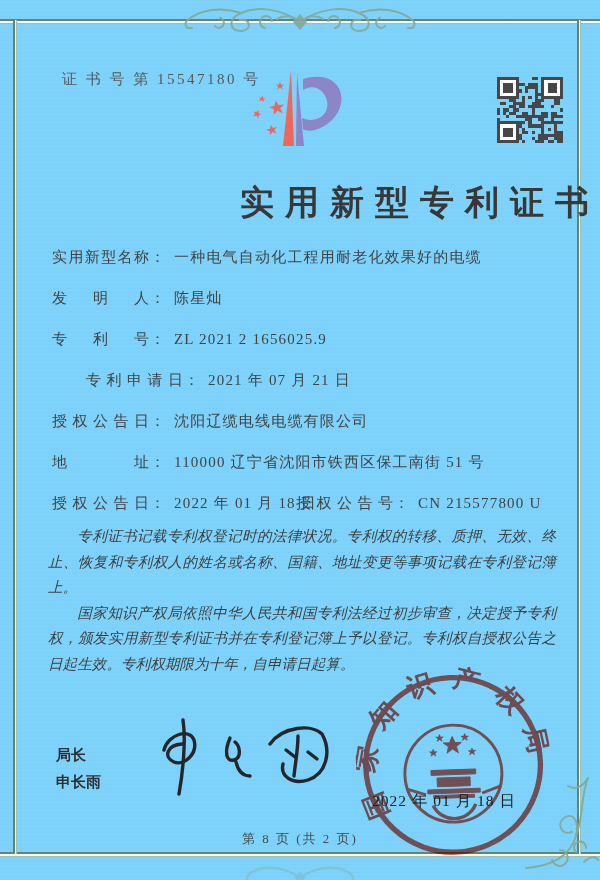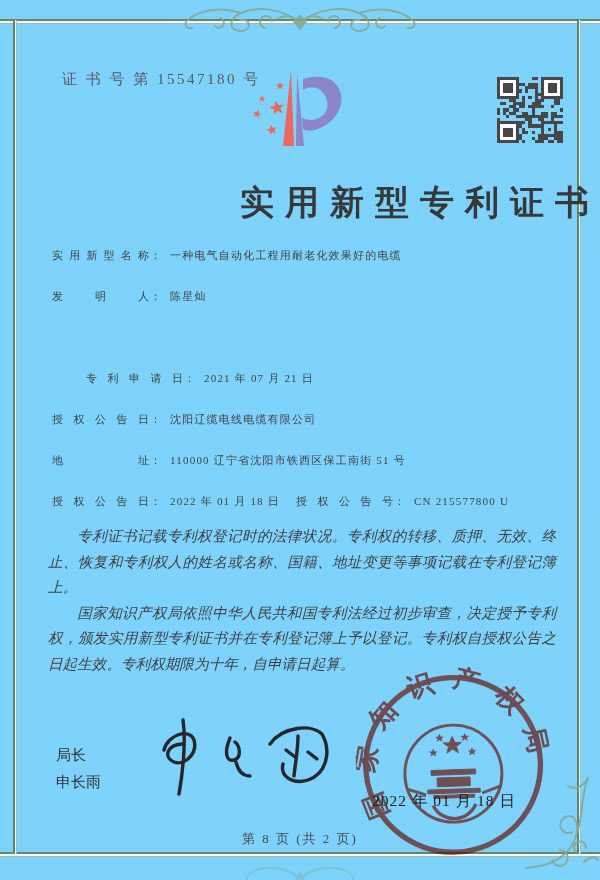--- a/index.html
+++ b/index.html
@@ -15,31 +15,31 @@
   .line-left{left:13px;}
   .line-right{left:577px;}
   .orn-top{position:absolute;left:50%;top:2px;transform:translateX(-50%);}
   .orn-corner{position:absolute;left:524px;top:772px;}
   .orn-ghost{position:absolute;left:50%;top:862px;transform:translateX(-50%);opacity:.35;filter:blur(.6px);}
   .certno{position:absolute;left:62px;top:70px;font-size:15px;letter-spacing:2.5px;color:#585858;white-space:nowrap;}
   .logo{position:absolute;left:246px;top:66px;}
   .qr{position:absolute;left:495px;top:75px;width:70px;height:70px;}
   .title{position:absolute;left:0;width:100%;top:180px;text-align:right;font-size:34px;letter-spacing:11px;text-indent:11px;
          color:#383838;font-weight:700;white-space:nowrap;}
-  .row{position:absolute;font-size:11px;white-space:nowrap;color:#434343;}
+  .row{position:absolute;font-size:15px;white-space:nowrap;color:#434343;}
   .row .lbl{display:inline-block;width:97px;text-align:justify;text-align-last:justify;vertical-align:bottom;}
   .row .col{margin-left:1px;}
   .row .val{margin-left:9px;letter-spacing:1.2px;}
   .r0{left:52px;top:248px;} .r1{left:52px;top:289px;} .r2{left:52px;top:330px;}
   .r3{left:52px;top:371px;margin-left:34px;} .r4{left:52px;top:412px;} .r5{left:52px;top:453px;}
   .r6a{left:52px;top:494px;} .r6b{left:296px;top:494px;}
   .paras{position:absolute;left:48px;top:524px;width:508px;font-size:14.6px;line-height:25.5px;
          text-align:justify;font-style:italic;color:#3f3f3f;}
   .paras p{margin:0;text-indent:2em;}
-  .officer{position:absolute;left:56px;top:742px;font-size:15px;line-height:27px;font-weight:400;color:#303030;}
+  .officer{position:absolute;left:56px;top:742px;font-size:15px;line-height:27px;font-weight:700;color:#303030;}
   .sig{position:absolute;left:136px;top:710px;}
   .seal{position:absolute;left:356px;top:664px;mix-blend-mode:multiply;transform:rotate(-2deg);}
   .seal-date{position:absolute;left:372px;top:791px;font-size:15.5px;letter-spacing:1px;color:#1c1c1c;white-space:nowrap;}
   .footer{position:absolute;left:0;width:100%;top:830px;text-align:center;font-size:13px;letter-spacing:2px;color:#4a4a4a;}
 </style>
 </head>
 <body>
 
 <div class="page">
 
@@ -239,20 +239,23 @@
     </svg>
 
   <div class="title">实用新型专利证书</div>
 
   <div class="row r0">
     <span class="lbl">实用新型名称</span><span class="col">：</span><span class="val">一种电气自动化工程用耐老化效果好的电缆</span>
   </div>
   <div class="row r1">
     <span class="lbl">发明人</span><span class="col">：</span><span class="val">陈星灿</span>
   </div>
+  <div class="row r2">
+    <span class="lbl">专利号</span><span class="col">：</span><span class="val">ZL 2021 2 1656025.9</span>
+  </div>
   <div class="row r3">
     <span class="lbl">专利申请日</span><span class="col">：</span><span class="val">2021 年 07 月 21 日</span>
   </div>
   <div class="row r4">
     <span class="lbl">授权公告日</span><span class="col">：</span><span class="val">沈阳辽缆电线电缆有限公司</span>
   </div>
   <div class="row r5">
     <span class="lbl">地址</span><span class="col">：</span><span class="val">110000 辽宁省沈阳市铁西区保工南街 51 号</span>
   </div>
   <div class="row r6a">

